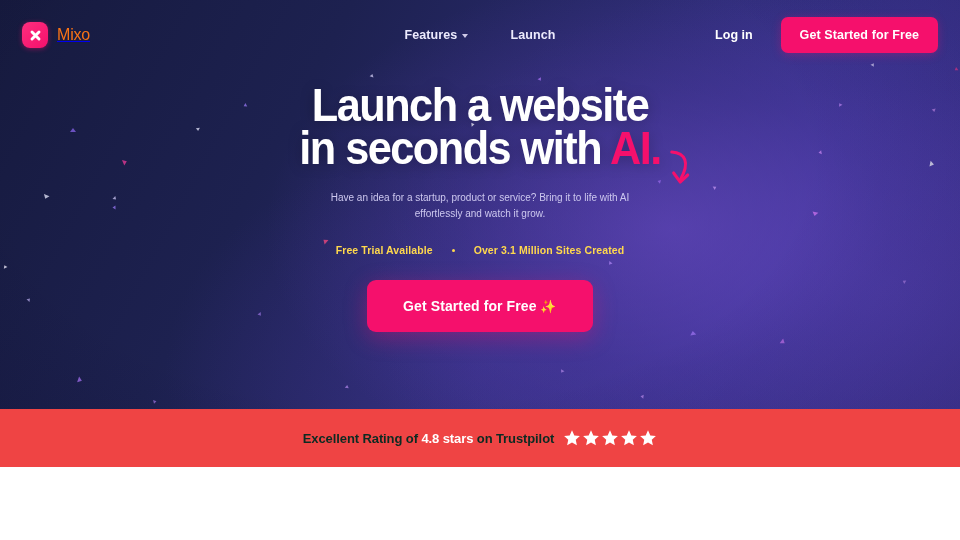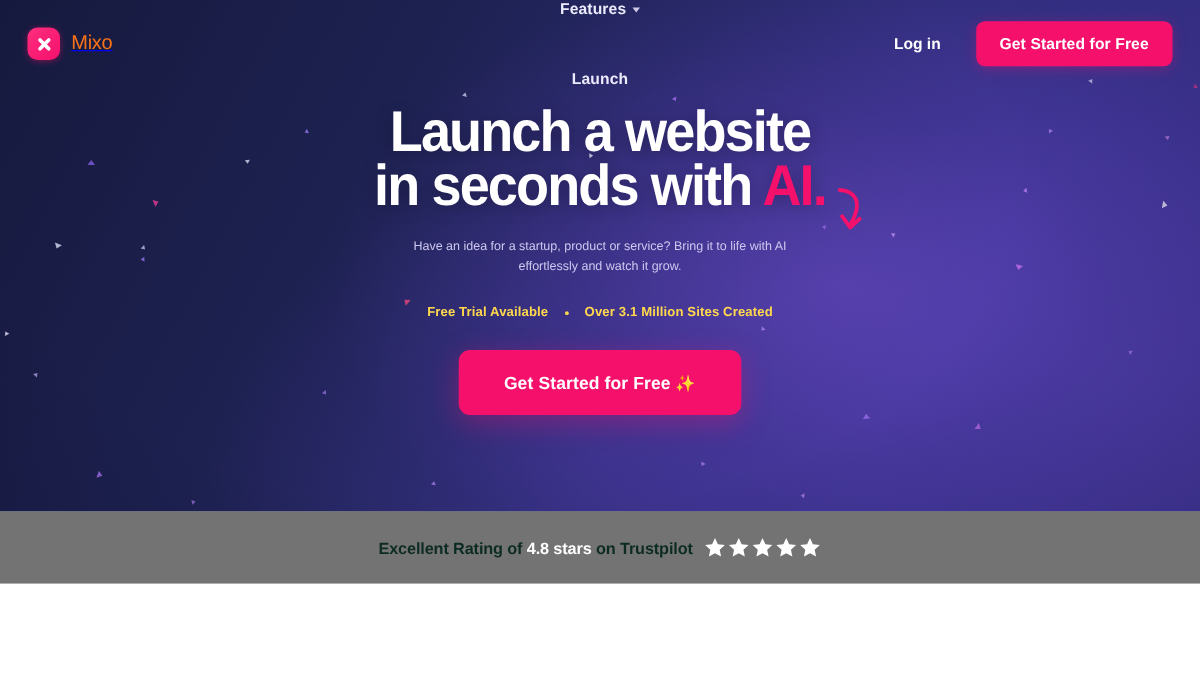--- a/index.html
+++ b/index.html
@@ -50,21 +50,20 @@
     box-shadow:0 1px 5px rgba(245,16,108,0.45);
   }
   .logo-mark svg { display:block; }
   .brand-name {
     color:#f97316; font-size:16px; font-weight:400; letter-spacing:-0.2px;
   }
   .nav-center {
     position:absolute; left:0; right:0;
     display:flex; justify-content:center; align-items:center; gap:42px;
     pointer-events:none;
-    flex-direction:column;
   }
   .nav-center > * { pointer-events:auto; }
   .nav-link {
     color:#eceafd; font-size:12.5px; font-weight:700;
     text-decoration:none; letter-spacing:.1px;
     display:flex; align-items:center; gap:5px;
     cursor:pointer;
   }
   .caret {
     width:0; height:0;
@@ -115,42 +114,42 @@
   .subhead {
     margin:20px auto 0;
     width:336px;
     color:#cdc8ef;
     font-size:10px;
     line-height:16px;
     font-weight:400;
   }
   .badges {
     margin-top:22px;
-    display:flex; justify-content:center; align-items:center; gap:13px;
+    display:flex; justify-content:center; align-items:center; gap:19px;
     color:#ffd84d;
     font-size:10.5px; font-weight:700; letter-spacing:.1px;
   }
   .badge-dot {
     width:3px; height:3px; border-radius:50%; background:#ffd84d; display:inline-block;
   }
   .cta-wrap { margin-top:24px; }
   .btn-cta {
     background:#f5106c; color:#ffffff;
     border:none; border-radius:9px;
     font-size:14px; font-weight:700;
     padding:18px 36px;
     cursor:pointer; letter-spacing:.1px;
     box-shadow:0 6px 22px rgba(245,16,108,0.34);
   }
   .btn-cta .spark { font-size:13px; }
 
   
   .trust-bar {
     width:960px; height:58px;
-    background:#737373;
+    background:#ef4444;
     display:flex; align-items:center; justify-content:center;
   }
   .trust-inner { display:flex; align-items:center; gap:9px; }
   .trust-text {
     color:#0c2b22; font-size:13px; font-weight:700; letter-spacing:-0.1px;
   }
   .trust-text .hl { color:#ffffff; }
   .stars { display:flex; align-items:center; gap:1px; }
   .stars svg { display:block; }
 

